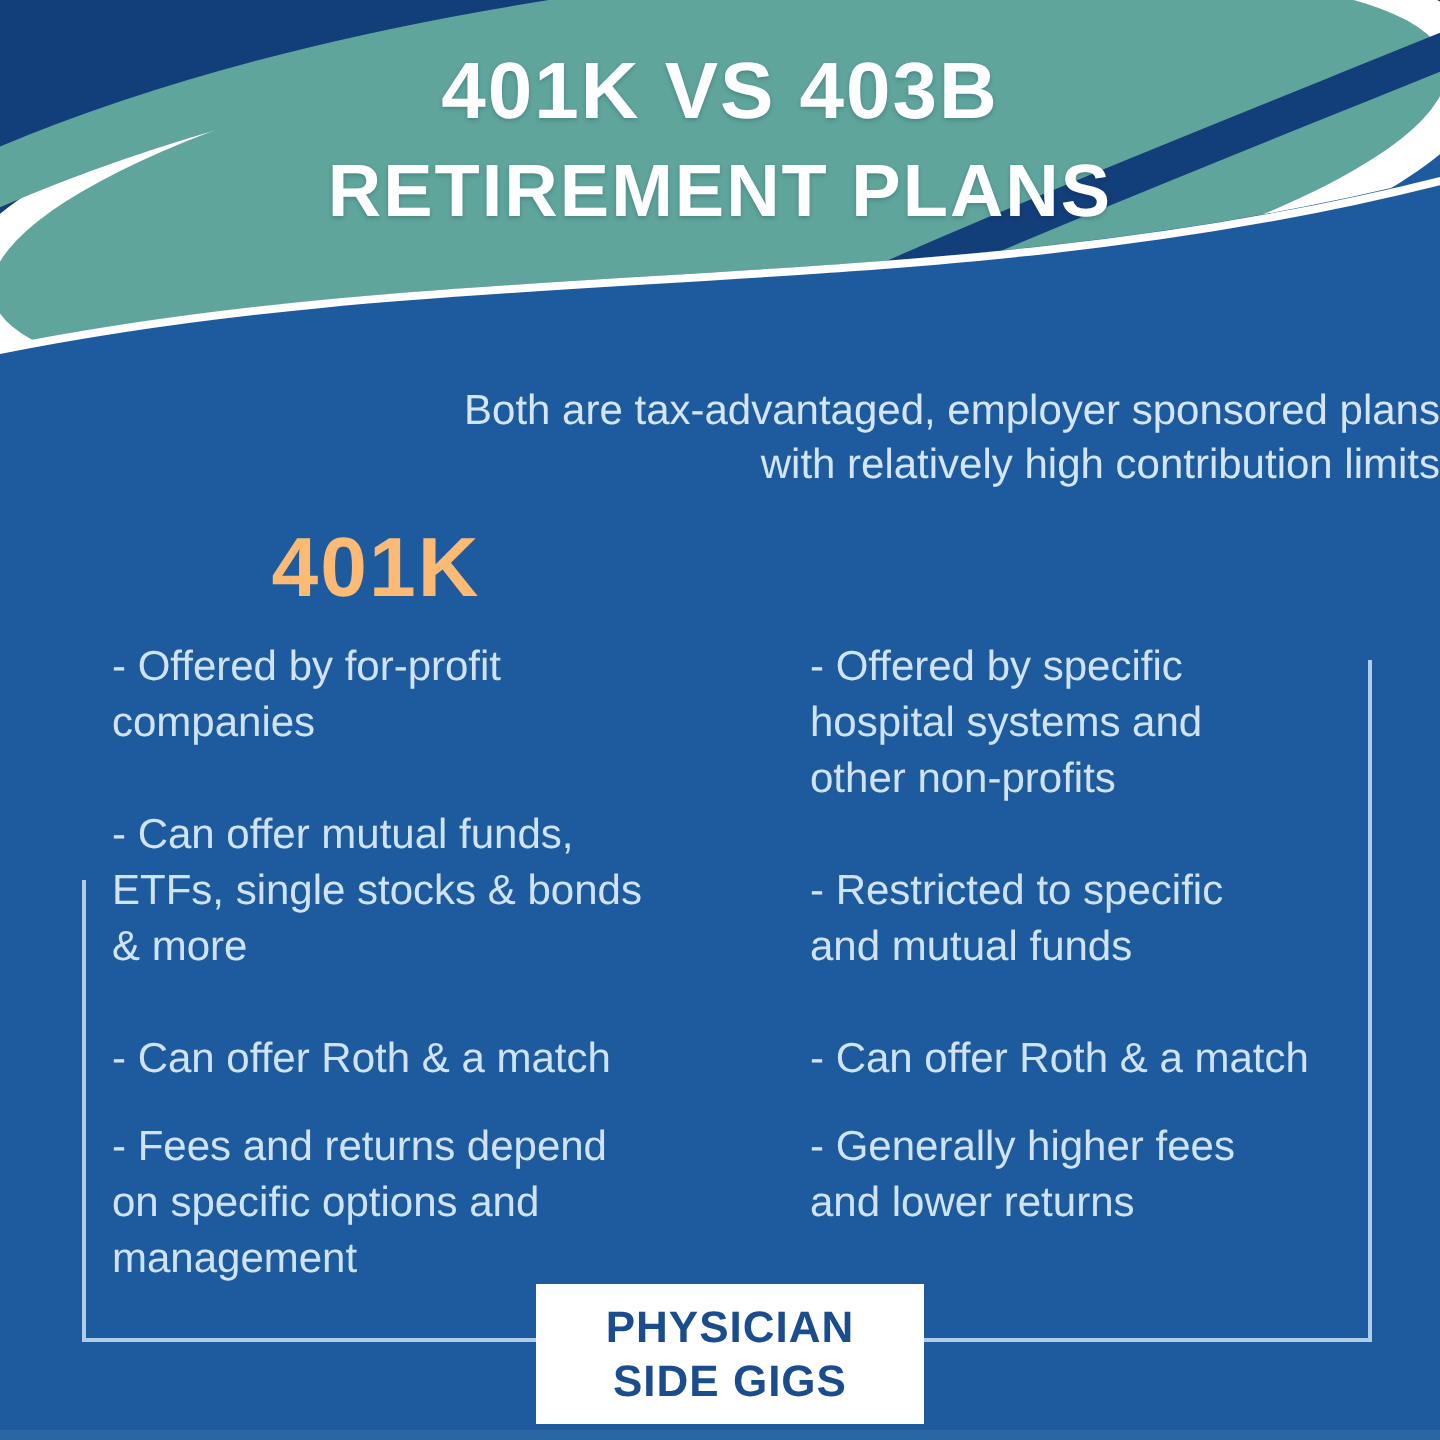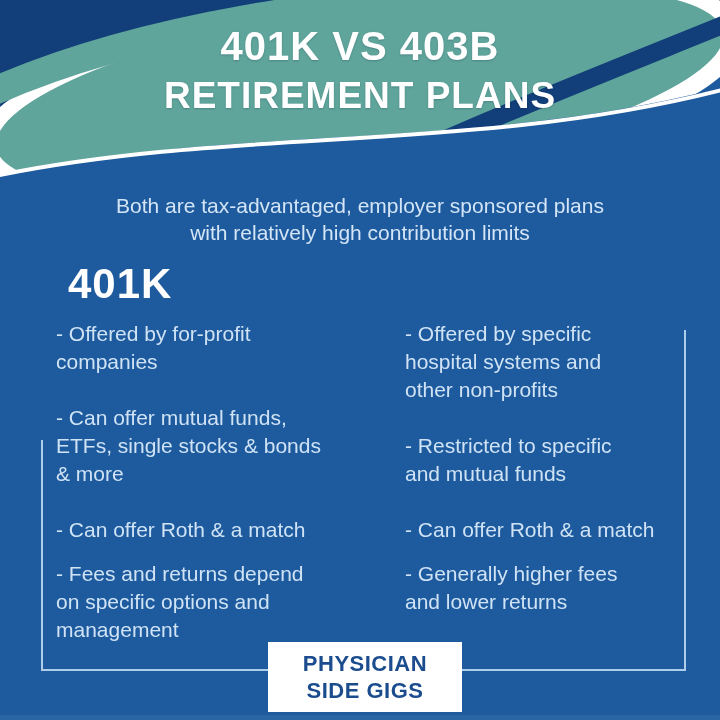--- a/index.html
+++ b/index.html
@@ -20,28 +20,28 @@
     margin-top:24px;font-size:40px;font-weight:bold;letter-spacing:1px;
     text-shadow:0 1px 2px rgba(10,40,70,.25);
   }
   .title-line2{
     margin-top:6px;font-size:37px;font-weight:bold;letter-spacing:1px;
     text-shadow:0 1px 2px rgba(10,40,70,.25);
   }
 
   
   .intro{
-    position:absolute;left:0;top:192px;width:720px;text-align:center;
+    position:absolute;left:0;top:192px;width:720px;text-align:right;
     font-size:21px;line-height:27px;color:#d3e5f6;white-space:pre-line;
   }
 
   
   .col-heading{
-    position:absolute;top:260px;width:240px;
-    font-size:42px;font-weight:bold;color:#ffffff;letter-spacing:1px;
+    position:absolute;top:260px;width:240px;text-align:center;
+    font-size:42px;font-weight:bold;color:#fdba74;letter-spacing:1px;
   }
   .col-heading.left{left:68px;}
   .col-heading.right{left:397px;}
 
   
   .col{position:absolute;top:320px;color:#cfe3f5;font-size:21px;line-height:28px;}
   .col.left{left:56px;width:312px;}
   .col.right{left:405px;width:292px;}
   .col .item{white-space:pre-line;margin-bottom:28px;}
   .col .item:nth-child(3){margin-bottom:16px;}

